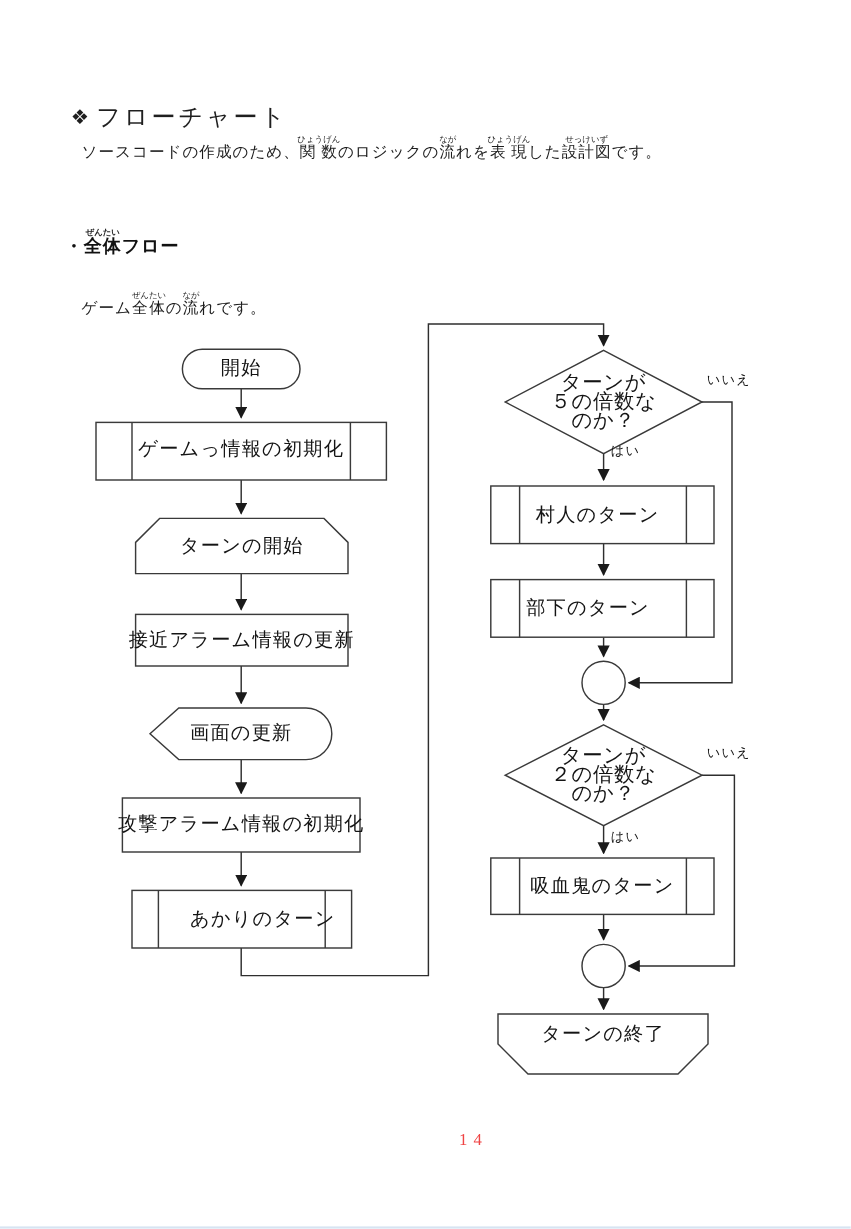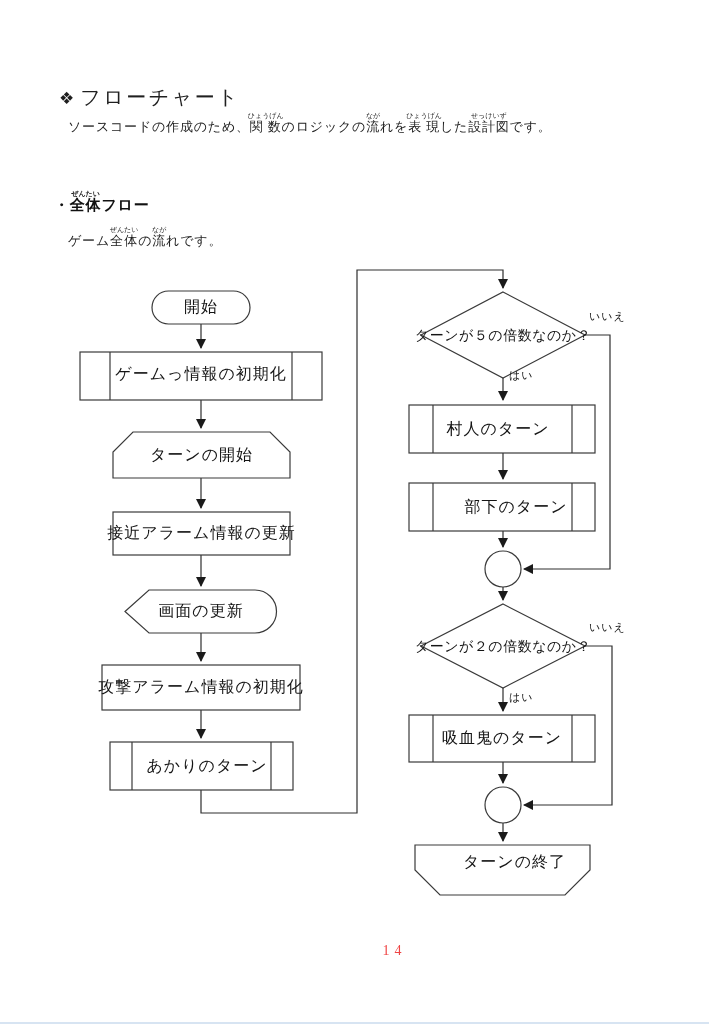--- a/index.html
+++ b/index.html
@@ -20,40 +20,40 @@
   .title .marker { font-size:17px; letter-spacing:0; }
   .intro {
     position:absolute; left:68px; top:112px; margin:0;
     font-size:13px; letter-spacing:0.8px; line-height:1.6; color:#1c1c1c;
   }
   .section {
     position:absolute; left:54px; top:190px; margin:0;
     font-size:15px; font-weight:bold; letter-spacing:0.8px; color:#111;
   }
   .desc {
-    position:absolute; left:68px; top:226px; margin:0;
+    position:absolute; left:68px; top:242px; margin:0;
     font-size:13px; letter-spacing:0.8px; color:#1c1c1c;
   }
   ruby rt { font-size:7px; letter-spacing:0; color:#222; ruby-align:center; }
 
   .pagenum {
     position:absolute; left:0; top:943px; width:709px;
     text-align:center; font-family:"Liberation Serif","DejaVu Serif",serif;
     font-size:14px; letter-spacing:5px; color:#ef4444;padding-left:40px;
   }
   .bottom-edge { position:absolute; left:0; bottom:0; width:709px; height:2px; background:#d7e4f2; }
 
   
   .flow { position:absolute; left:0; top:0; width:709px; height:1024px; }
   .flow svg { position:absolute; left:0; top:0; }
   .node {
     position:absolute; display:flex; align-items:center; justify-content:center;
     font-size:16px; letter-spacing:1px; color:#141414; text-align:center; white-space:nowrap;
   }
-  .decision { flex-direction:row; font-size:14px; line-height:16px; letter-spacing:0.5px; }
+  .decision { flex-direction:column; font-size:17px; line-height:16px; letter-spacing:0.5px; }
   .branch-label { position:absolute; font-size:11px; letter-spacing:1px; color:#141414; white-space:nowrap; }
 </style>
 </head>
 <body>
 
 <div class="page">
 
   <h1 class="title">
     <span class="marker">❖</span>
     <span>フローチャート</span>
@@ -134,36 +134,36 @@
         <polygon points="415,845 590,845 590,870 565,895 440,895 415,870"></polygon>
       </g>
     </svg>
 
     <div class="node" style="left:152px;top:291px;width:98px;height:33px;">開始</div>
     <div class="node" style="left:80px;top:352px;width:242px;height:44px;">ゲームっ情報の初期化</div>
     <div class="node" style="left:113px;top:432px;width:177px;height:46px;font-family:Liberation Mono, monospace;">ターンの開始</div>
     <div class="node" style="left:125px;top:590px;width:152px;height:43px;">画面の更新</div>
     <div class="node" style="left:113px;top:512px;width:177px;height:43px;">接近アラーム情報の更新</div>
     <div class="node" style="left:102px;top:665px;width:198px;height:45px;">攻撃アラーム情報の初期化</div>
-    <div class="node" style="left:110px;top:742px;width:194px;height:48px;">あかりのターン</div>
+    <div class="node" style="left:110px;top:742px;width:194px;height:48px;padding-left:12px;">あかりのターン</div>
 
     <div class="node decision" style="left:421px;top:303px;width:164px;height:64px;">
       <span>ターンが</span>
       <span>５の倍数な</span>
       <span>のか？</span>
     </div>
     <div class="node" style="left:409px;top:405px;width:178px;height:48px;">村人のターン</div>
-    <div class="node" style="left:416px;top:483px;width:200px;height:48px;">部下のターン</div>
+    <div class="node" style="left:390px;top:483px;width:200px;height:48px;">部下のターン</div>
     <div class="node decision" style="left:421px;top:614px;width:164px;height:64px;">
       <span>ターンが</span>
       <span>２の倍数な</span>
       <span>のか？</span>
     </div>
     <div class="node" style="left:409px;top:715px;width:186px;height:47px;">吸血鬼のターン</div>
-    <div class="node" style="left:415px;top:845px;width:175px;height:34px;padding-left:12px;">ターンの終了</div>
+    <div class="node" style="left:415px;top:845px;width:175px;height:34px;">ターンの終了</div>
 
     <div class="branch-label" style="left:509px;top:368px;">はい</div>
     <div class="branch-label" style="left:589px;top:309px;">いいえ</div>
     <div class="branch-label" style="left:509px;top:690px;">はい</div>
     <div class="branch-label" style="left:589px;top:620px;">いいえ</div>
   </div>
 
   <div class="pagenum">14</div>
   <div class="bottom-edge"></div>
 </div>

